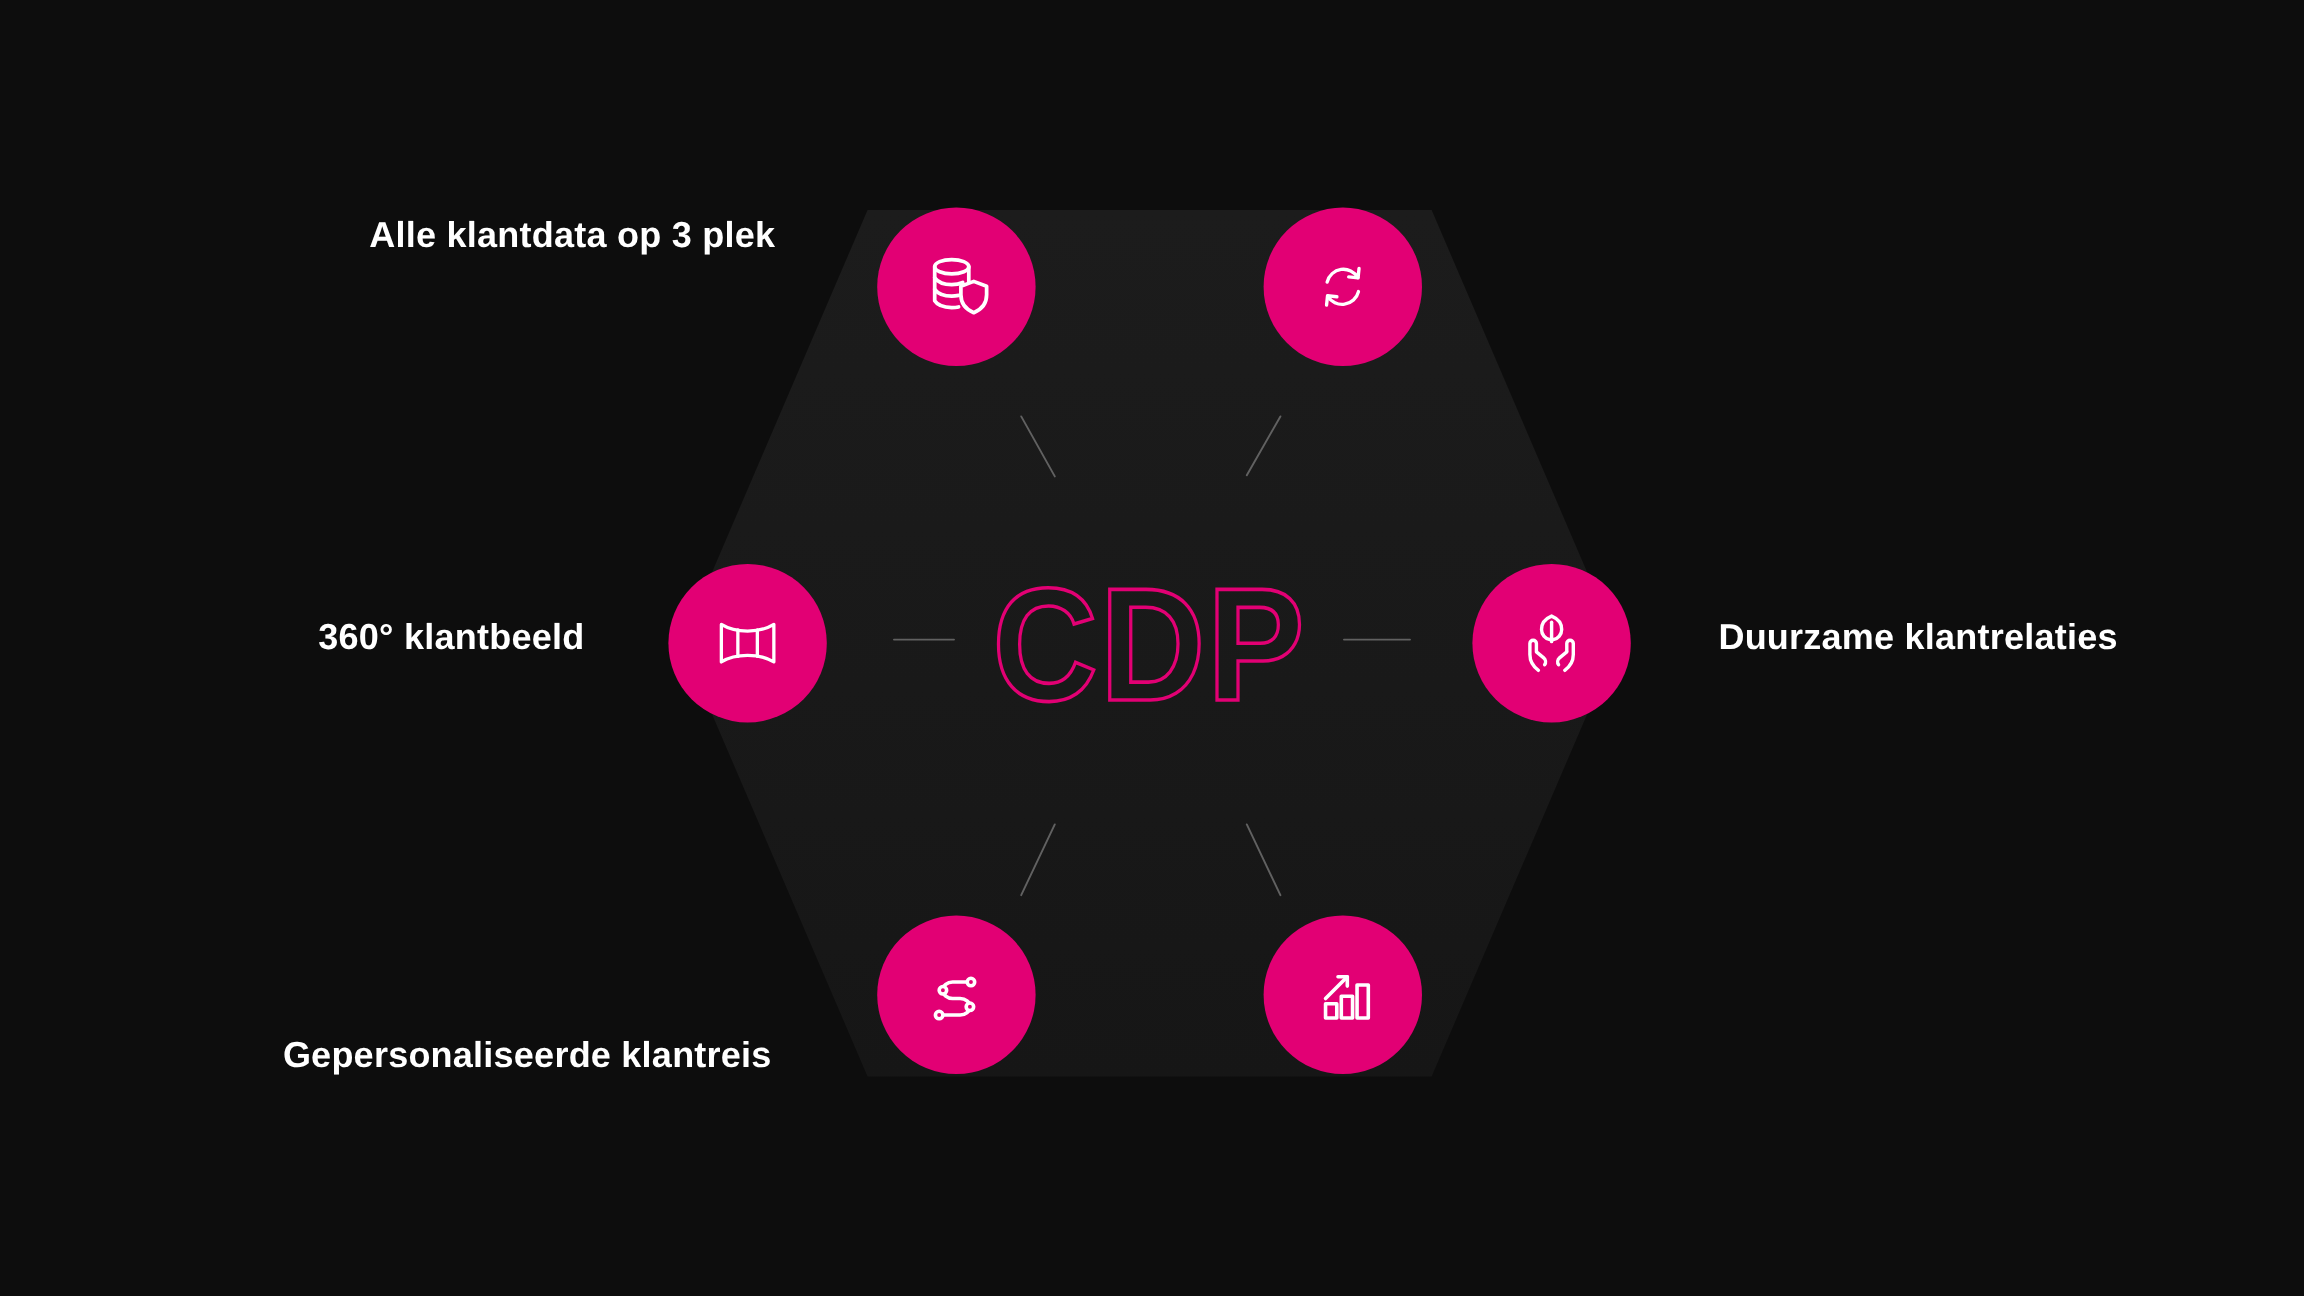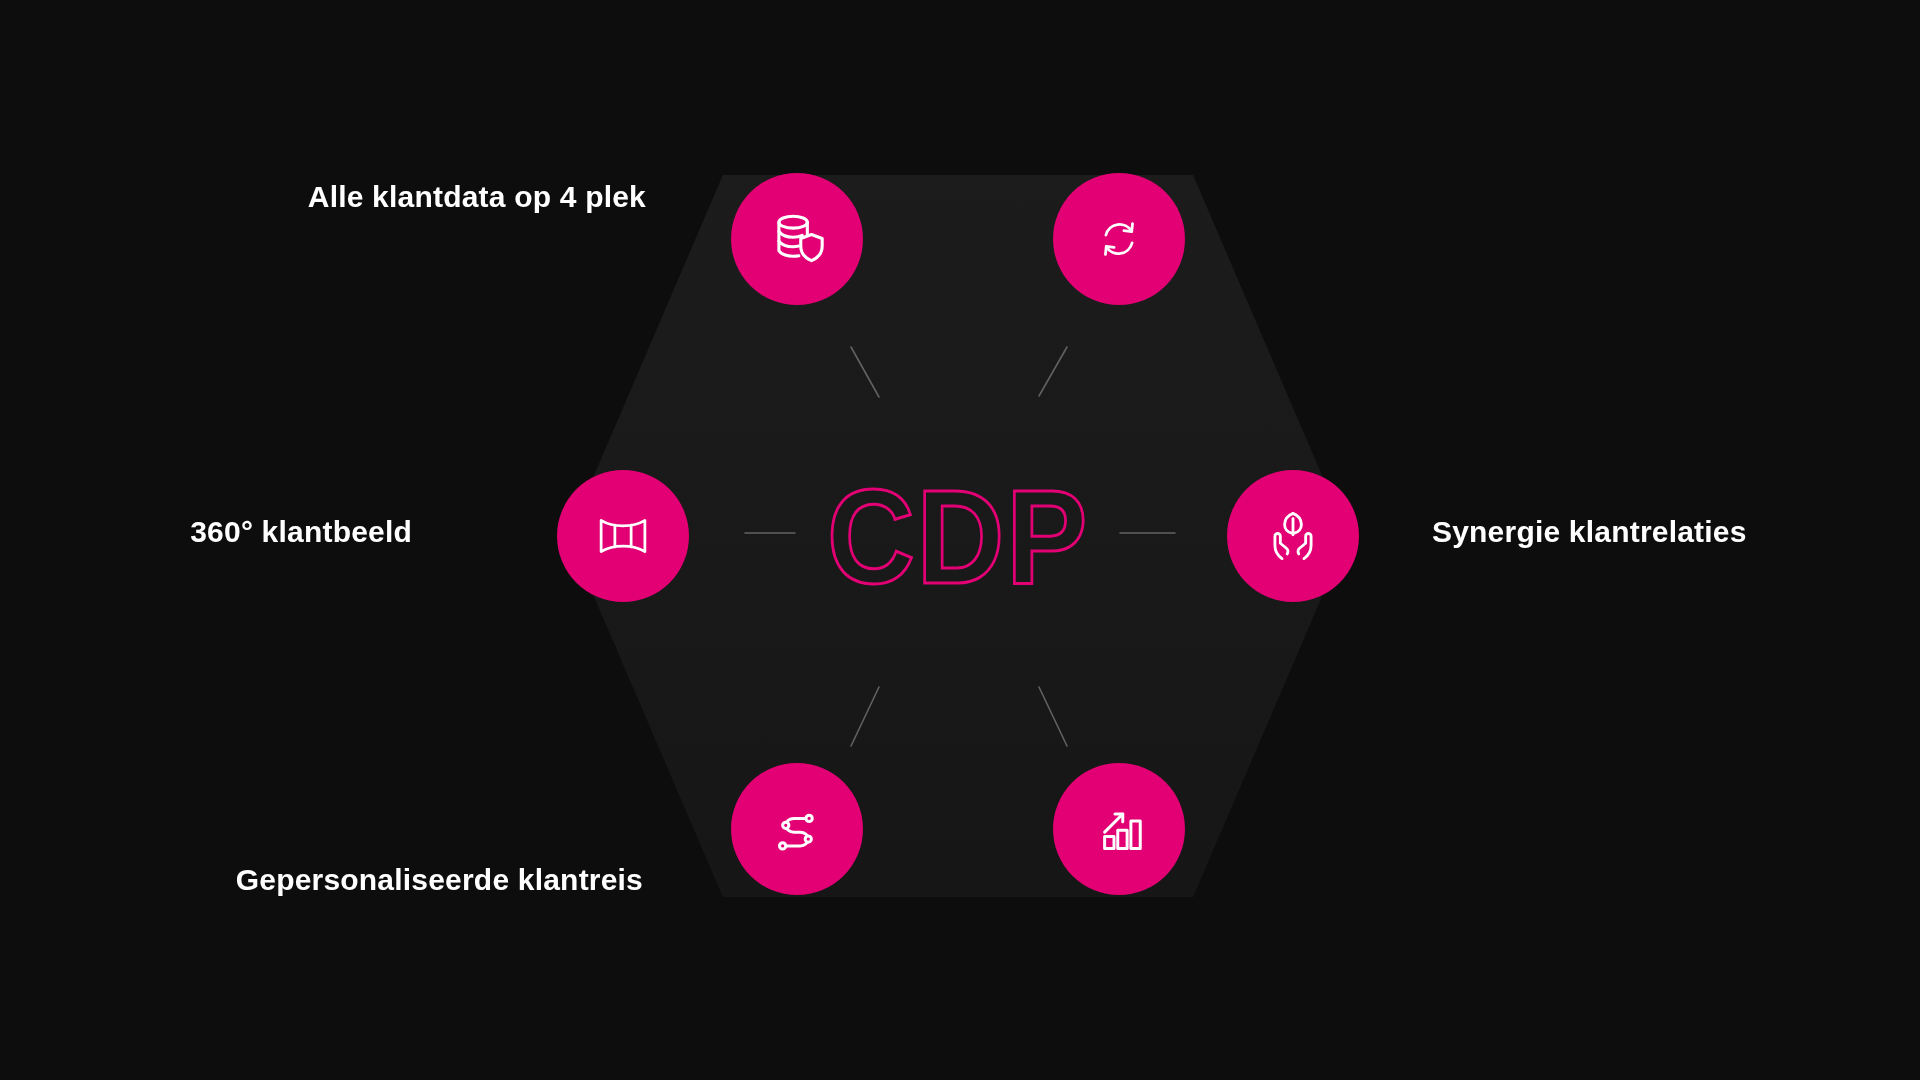--- a/index.html
+++ b/index.html
@@ -45,21 +45,21 @@
   
   .pos-tl{left:731px;top:173px;}
   .pos-tr{left:1053px;top:173px;}
   .pos-ml{left:557px;top:470px;}
   .pos-mr{left:1227px;top:470px;}
   .pos-bl{left:731px;top:763px;}
   .pos-br{left:1053px;top:763px;}
   
   .lbl-tl{right:1274px;top:176px;}
   .lbl-tr{left:1277px;top:176px;}
-  .lbl-ml{right:1508px;top:511px;}
+  .lbl-ml{right:1433px;top:511px;}
   .lbl-mr{left:1432px;top:511px;}
   .lbl-bl{right:1277px;top:859px;margin-left:26px;}
   .lbl-br{left:1277px;top:859px;}
 </style>
 </head>
 <body>
 
 <div class="stage">
 
   <svg class="bg-layer" width="1920" height="1080" viewBox="0 0 1920 1080" xmlns="http://www.w3.org/2000/svg">
@@ -137,18 +137,18 @@
   <div class="node-circle pos-br">
     <svg width="60" height="60" viewBox="0 0 48 48" fill="none" stroke="#ffffff" stroke-width="2.4" stroke-linecap="round" stroke-linejoin="round">
       <rect x="12.5" y="30" width="7.5" height="9.5"></rect>
       <rect x="23" y="25" width="7.5" height="14.5"></rect>
       <rect x="33.5" y="17.5" width="7.5" height="22"></rect>
       <path d="M12.5 26.5 27 12"></path>
       <path d="M20.8 12H27v6.2"></path>
     </svg>
   </div>
 
-  <div class="benefit-label align-right lbl-tl">Alle klantdata op 4 plek</div>
+  <div class="benefit-label align-right lbl-tl">Alle klantdata op 3 plek</div>
   <div class="benefit-label align-right lbl-ml">360° klantbeeld</div>
-  <div class="benefit-label lbl-mr">Synergie klantrelaties</div>
+  <div class="benefit-label lbl-mr">Duurzame klantrelaties</div>
   <div class="benefit-label align-right lbl-bl">Gepersonaliseerde klantreis</div>
 
 </div>
 
 </body></html>

